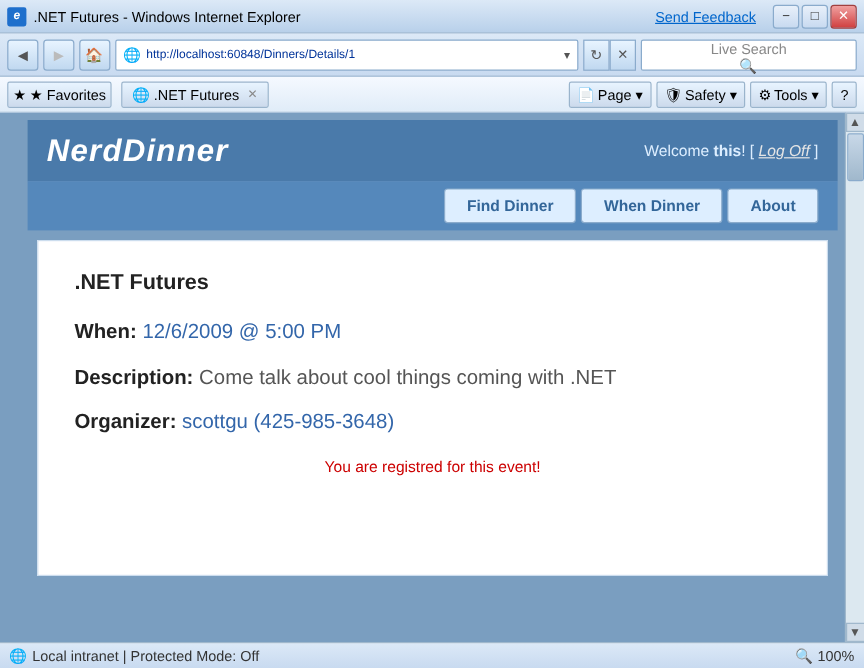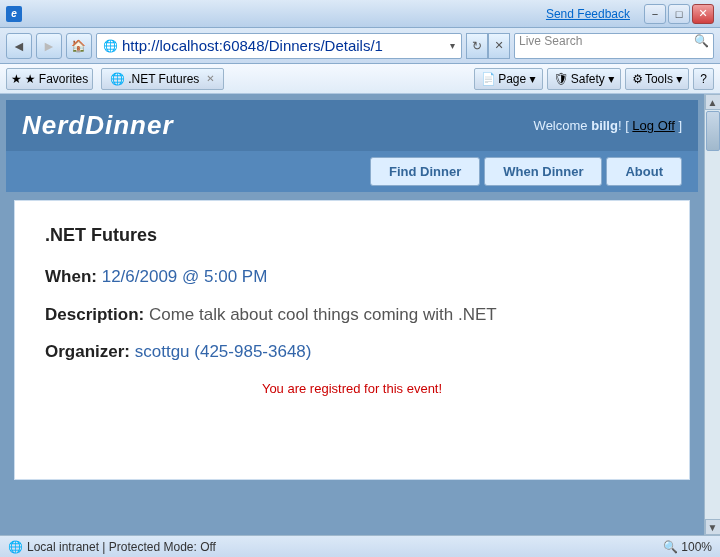--- a/index.html
+++ b/index.html
@@ -71,41 +71,42 @@
       border: 1px solid #8aabcc;
       border-radius: 2px;
       background: white;
       display: flex;
       align-items: center;
       padding: 0 6px;
       font-size: 12px;
       color: #000;
     }
     .address-icon { margin-right: 4px; }
-    .address-text { flex: 1; font-size: 15px; color: #003399; }
+    .address-text { flex: 1; font-size: 10px; color: #003399; }
     .refresh-stop {
       display: flex;
       height: 26px;
     }
     .r-btn {
       width: 22px; height: 26px;
       background: linear-gradient(to bottom, #e8f4ff, #c0d8f0);
       border: 1px solid #8aabcc;
       display: flex; align-items: center; justify-content: center;
       cursor: pointer; font-size: 12px; color: #555;
     }
     .search-box {
       height: 26px;
-      width: 200px;
+      width: 180px;
       border: 1px solid #8aabcc;
       border-radius: 2px;
       background: white;
       display: flex;
-      align-items: flex-start;
+      align-items: center;
       padding: 0 4px;
+      flex-direction: column;
     }
     .search-input-text { flex: 1; font-size: 12px; color: #888; }
     .search-go { font-size: 12px; color: #555; cursor: pointer; }
 
     
     .favbar {
       background: linear-gradient(to bottom, #f5f9ff, #e0ecf8);
       height: 30px;
       display: flex;
       align-items: center;
@@ -150,20 +151,21 @@
     .browser-content-area {
       display: flex;
       height: calc(557px - 28px - 36px - 30px - 22px);
       background: #7a9ec0;
     }
     .browser-content {
       flex: 1;
       background: #7a9ec0;
       overflow: hidden;
       padding: 0;
+      margin-left: 17px;
     }
     .scrollbar-right {
       width: 16px;
       background: linear-gradient(to bottom, #e0e8f0, #c8d8e8);
       border-left: 1px solid #a0b8cc;
       display: flex; flex-direction: column; align-items: center;
     }
     .scroll-arrow { width: 16px; height: 16px; display: flex; align-items: center; justify-content: center; font-size: 10px; color: #555; cursor: pointer; background: #d0dce8; border: 1px solid #a0b8cc; }
     .scroll-track { flex: 1; width: 16px; background: #dce8f0; }
     .scroll-thumb { width: 14px; height: 40px; background: linear-gradient(to bottom, #c8d8e8, #a0b8cc); border: 1px solid #8aabcc; margin: 1px; border-radius: 2px; }
@@ -199,21 +201,21 @@
       justify-content: space-between;
     }
     .site-title {
       font-size: 26px;
       font-weight: bold;
       color: white;
       font-style: italic;
       letter-spacing: 1px;
     }
     .site-welcome { font-size: 13px; color: #ddeeff; }
-    .site-welcome a { color: #000000; text-decoration: underline; cursor: pointer; }
+    .site-welcome a { color: #e5e5e5; text-decoration: underline; cursor: pointer; font-style: italic; }
 
     
     .site-nav {
       background: #5588bb;
       display: flex;
       justify-content: flex-end;
       padding: 6px 16px;
       gap: 4px;
       align-items: flex-end;
     }
@@ -258,20 +260,21 @@
       margin-top: 16px;
       text-align: center;
     }
   </style>
 </head>
 <body>
 
 <div class="titlebar">
   <div class="titlebar-left">
     <span class="titlebar-icon">e</span>
+    <span>.NET Futures - Windows Internet Explorer</span>
   </div>
   <div style="display:flex;align-items:center;gap:6px;margin-left:34px;">
     <span class="titlebar-feedback">Send Feedback</span>
     <div class="titlebar-right">
       <div class="win-btn">−</div>
       <div class="win-btn">□</div>
       <div class="win-btn close">✕</div>
     </div>
   </div>
 </div>
@@ -314,21 +317,21 @@
 </div>
 
 <div class="browser-content-area">
   <div class="browser-content">
     <div class="page-outer">
 
       <div class="site-header">
         <div class="site-title">NerdDinner</div>
         <div class="site-welcome">
           <span>Welcome</span>
-          <strong>billg</strong>!
+          <strong>this</strong>!
           [ <a>Log Off</a> ]
         </div>
       </div>
 
       <div class="site-nav">
         <button class="nav-btn-site">Find Dinner</button>
         <button class="nav-btn-site">When Dinner</button>
         <button class="nav-btn-site">About</button>
       </div>
 

